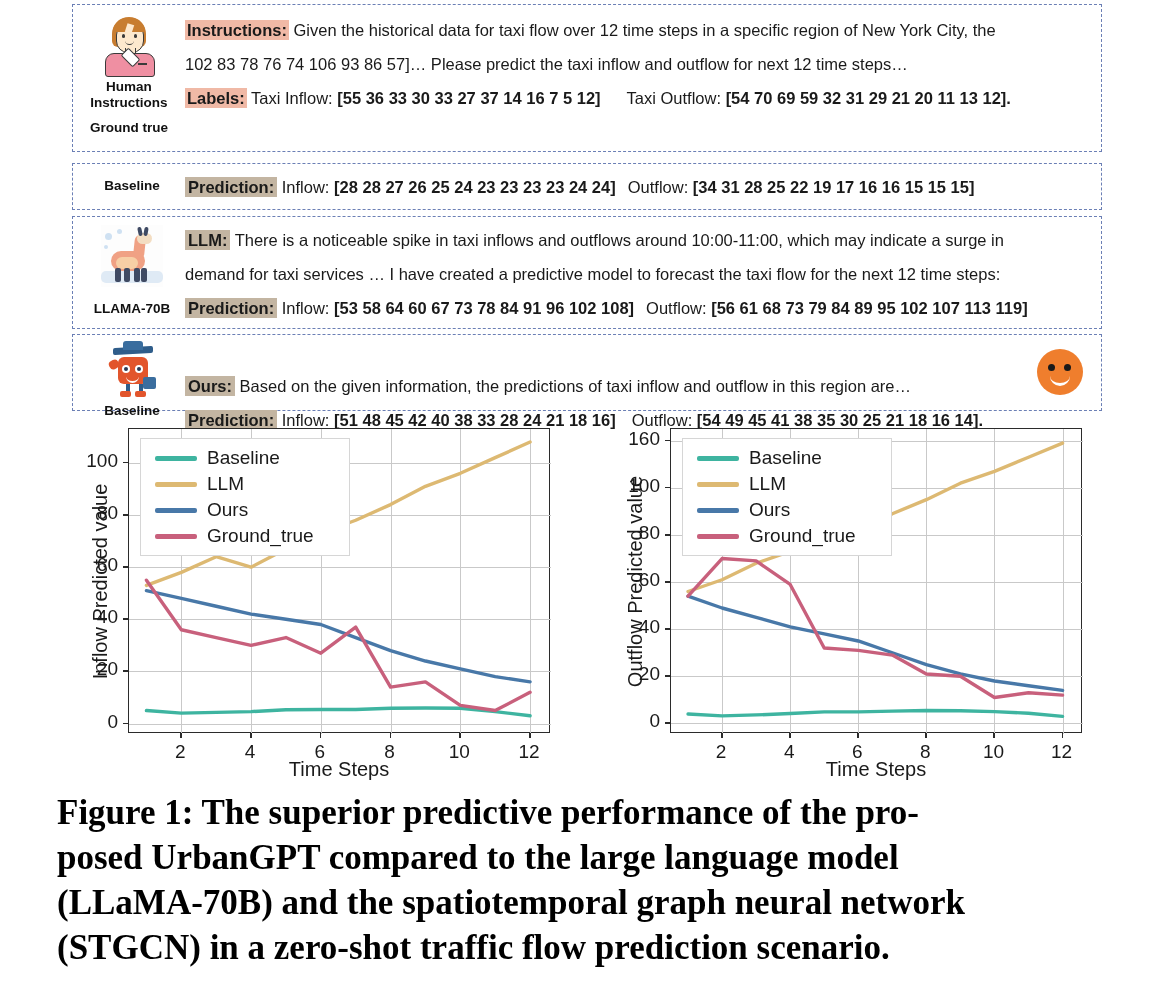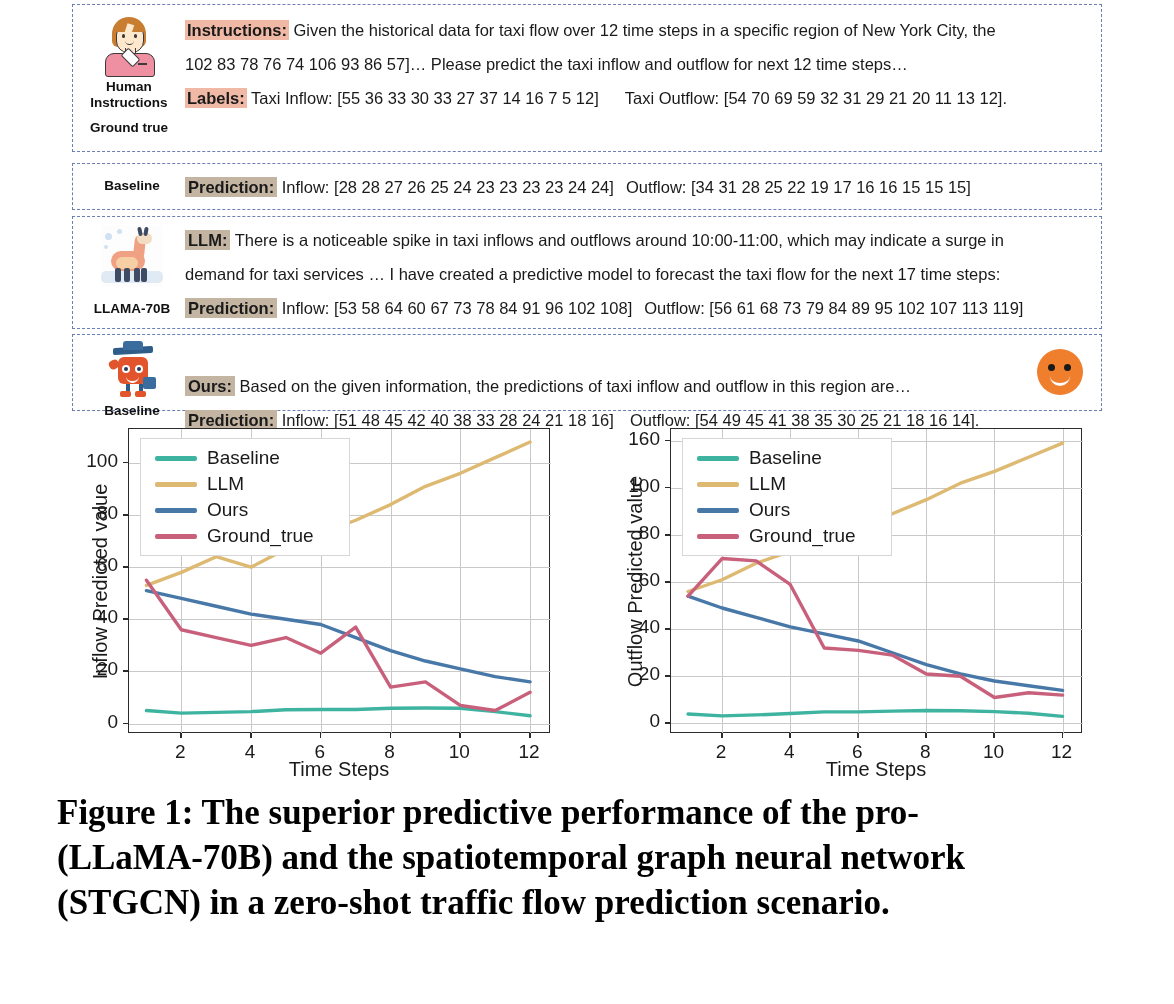--- a/index.html
+++ b/index.html
@@ -8,21 +8,21 @@
   .panel{position:absolute;left:72px;width:1030px;border:1px dashed #6b7fb5;box-sizing:border-box;background:#fff;}
 
   .avatar-col{position:absolute;left:0;top:0;width:112px;text-align:center;}
   .avatar-caption{font-size:13.5px;font-weight:bold;line-height:1.15;color:#111;}
 
   .body-col{position:absolute;left:112px;right:10px;top:0;}
 
   .line{font-size:16.5px;line-height:34px;color:#1a1a1a;white-space:nowrap;}
   .hl-pink{background:#f0b9a6;font-weight:bold;padding:1px 2px;}
   .hl-tan{background:#c3b5a2;font-weight:bold;padding:1px 3px;}
-  .b{font-weight:normal;}
+  .b{font-weight:bold;}
 
   
   .av{position:relative;width:62px;height:62px;margin:4px auto 2px auto;}
 
   
   .hm-hair{position:absolute;left:14px;top:2px;width:34px;height:30px;background:#c87d30;border-radius:17px 17px 6px 6px;}
   .hm-face{position:absolute;left:18px;top:8px;width:26px;height:28px;background:#fde8cd;border:1.6px solid #3a3a3a;border-radius:12px;}
   .hm-bang{position:absolute;left:15px;top:3px;width:32px;height:14px;background:#c87d30;border-radius:16px 16px 0 0;}
   .hm-bang:after{content:"";position:absolute;left:13px;top:6px;width:7px;height:9px;background:#fde8cd;transform:rotate(18deg);}
   .hm-eye{position:absolute;top:19px;width:3px;height:4px;background:#3a3a3a;border-radius:2px;}
@@ -144,21 +144,21 @@
         <div class="lm-head"></div>
       <div class="lm-ear"></div>
         <div class="lm-ear2"></div>
     </div>
     <div class="avatar-caption" style="margin-top:14px;">LLAMA-70B</div>
   </div>
   <div class="body-col" style="top:6px;">
     <div class="line">
       <span class="hl-tan">LLM:</span><span> There is a noticeable spike in taxi inflows and outflows around 10:00-11:00, which may indicate a surge in</span>
     </div>
-    <div class="line">demand for taxi services … I have created a predictive model to forecast the taxi flow for the next 17 time steps:</div>
+    <div class="line">demand for taxi services … I have created a predictive model to forecast the taxi flow for the next 12 time steps:</div>
     <div class="line">
       <span class="hl-tan">Prediction:</span><span> Inflow: </span><span class="b">[53 58 64 60 67 73 78 84 91 96 102 108]</span><span style="display:inline-block;width:12px"></span><span>Outflow: </span><span class="b">[56 61 68 73 79 84 89 95 102 107 113 119]</span>
     </div>
   </div>
 </div>
 
 <div class="panel" style="top:334px;height:77px;">
   <div class="avatar-col" style="top:2px;width:118px;">
     <div class="av">
       <div class="rb-arm"></div>
@@ -325,15 +325,16 @@
       </div>
       <div class="lgrow">
         <span class="lgswatch" style="background:#c8607c"></span>
         <span class="lgtext">Ground_true</span>
       </div>
     </div>
   </div>
 
 <div class="caption">
   <span>Figure 1: The superior predictive performance of the pro-</span>
+  <span>posed UrbanGPT compared to the large language model</span>
   <span>(LLaMA-70B) and the spatiotemporal graph neural network</span>
   <span>(STGCN) in a zero-shot traffic flow prediction scenario.</span>
 </div>
 
 </body></html>

